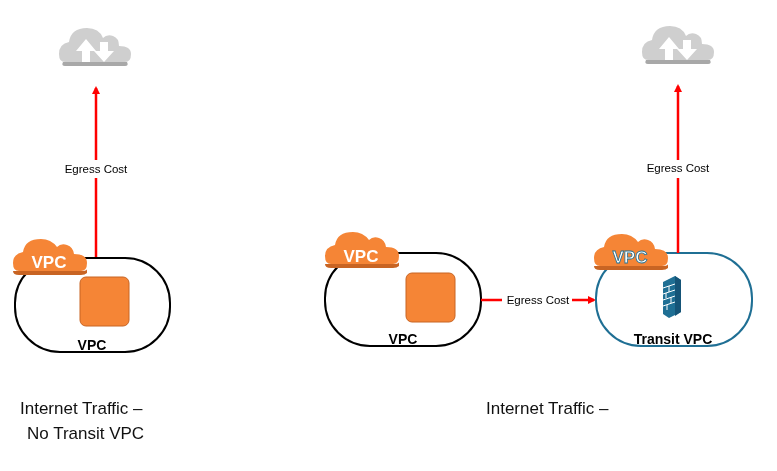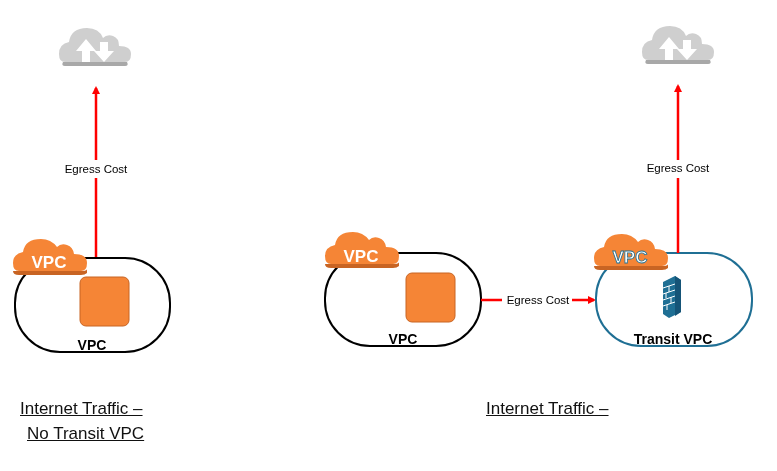--- a/index.html
+++ b/index.html
@@ -1,21 +1,21 @@
 <!DOCTYPE html>
 <html><head>
 <meta charset="utf-8">
 <style>
   html, body { margin:0; padding:0; background:#ffffff; }
   body { width:777px; height:471px; position:relative; overflow:hidden; font-family:"Liberation Sans", sans-serif; }
   svg#diagram { position:absolute; left:0; top:0; }
   .lbl-small { font-family:"Liberation Sans", sans-serif; font-size:11.5px; fill:#000; }
   .lbl-vpc { font-family:"Liberation Sans", sans-serif; font-size:14px; font-weight:bold; fill:#000; }
   .lbl-badge { font-family:"Liberation Sans", sans-serif; font-size:17px; font-weight:bold; fill:#fff; }
-  .caption { position:absolute; font-family:"Liberation Sans", sans-serif; font-size:17px; color:#111; line-height:25px;text-decoration:underline; }
+  .caption { position:absolute; font-family:"Liberation Sans", sans-serif; font-size:17px; color:#111; line-height:25px; }
 </style>
 </head>
 <body>
 
 <svg id="diagram" width="777" height="471" viewBox="0 0 777 471" xmlns="http://www.w3.org/2000/svg">
   <defs>
     <marker id="arrowhead" markerWidth="8" markerHeight="8" refX="6" refY="4" orient="auto" markerUnits="userSpaceOnUse">
       <path d="M0,0 L8,4 L0,8 z" fill="#ff0000"></path>
     </marker>
     <g id="gray-cloud">

